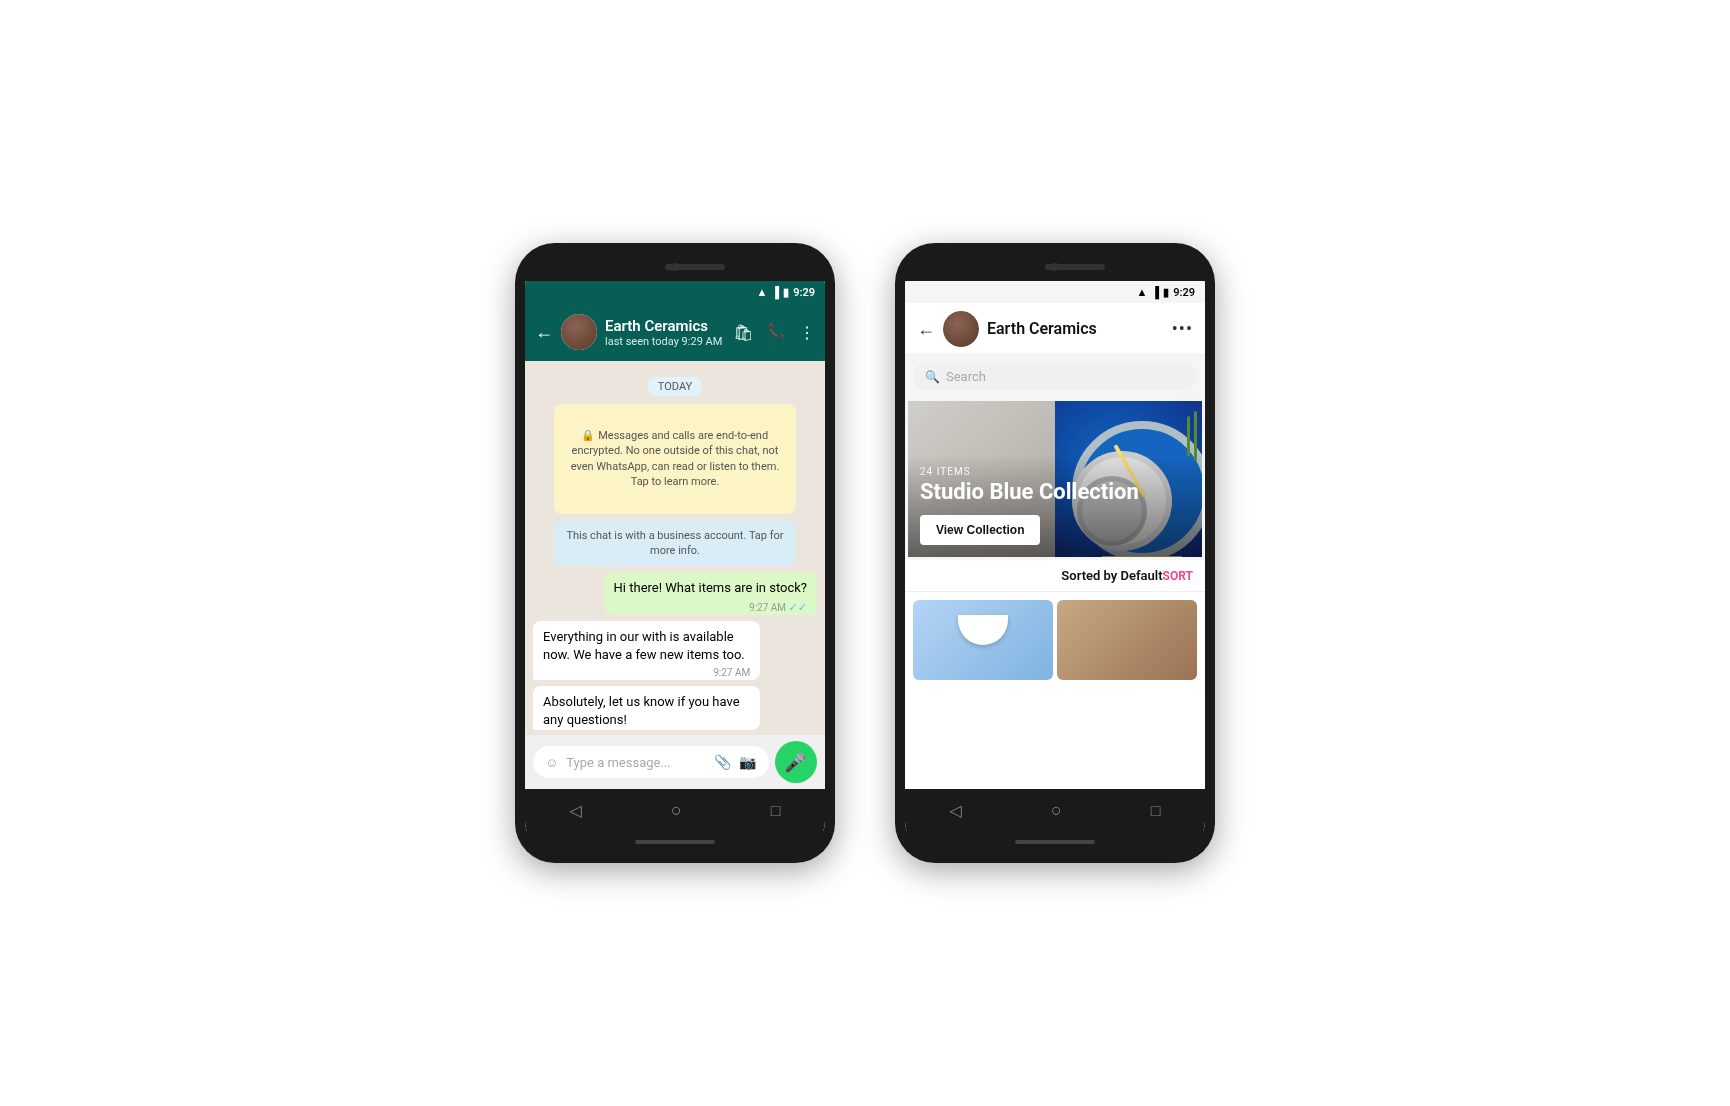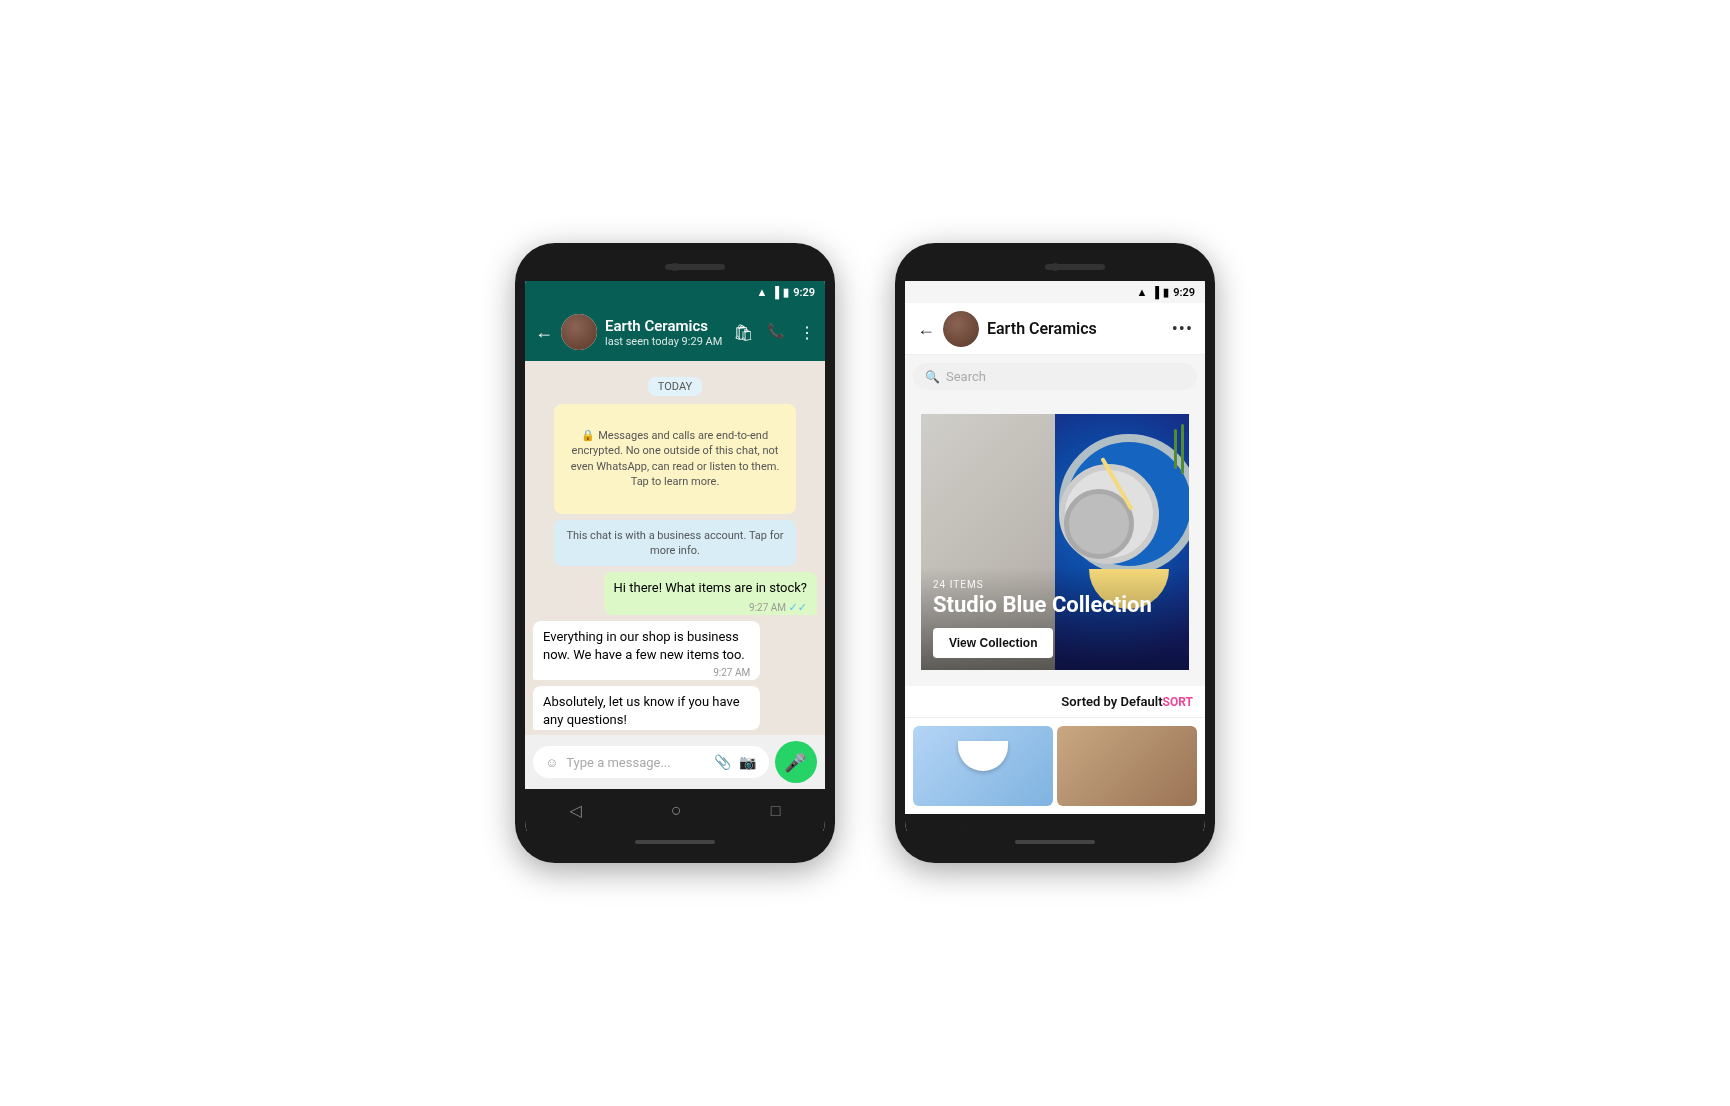--- a/index.html
+++ b/index.html
@@ -335,24 +335,24 @@
       flex-shrink: 0;
     }
 
     .search-bar span {
       color: #999;
       font-size: 13px;
     }
 
     .catalog-banner {
       flex-shrink: 0;
-      height: 256px;
+      height: 156px;
       position: relative;
       overflow: hidden;
-      margin: 16px;
+      margin: 3px;
     }
 
     .banner-bg {
       width: 100%;
       height: 100%;
       background: 
         radial-gradient(circle at 70% 40%, #1565c0 0%, #0d47a1 30%, #1a237e 60%),
         linear-gradient(135deg, #e0e0e0 40%, #9e9e9e 100%);
       position: relative;
     }
@@ -607,21 +607,21 @@
 
           <div class="msg-bubble sent">
             <span>Hi there! What items are in stock?</span>
             <div class="msg-time">
               <span>9:27 AM</span>
               <span class="check"> ✓✓</span>
             </div>
           </div>
 
           <div class="msg-bubble received">
-            <span>Everything in our shop is business now. We have a few new items too.</span>
+            <span>Everything in our with is available now. We have a few new items too.</span>
             <div class="msg-time">
               <span>9:27 AM</span>
             </div>
           </div>
 
 
           <div class="msg-bubble received">
             <span>Absolutely, let us know if you have any questions!</span>
             
           </div>

